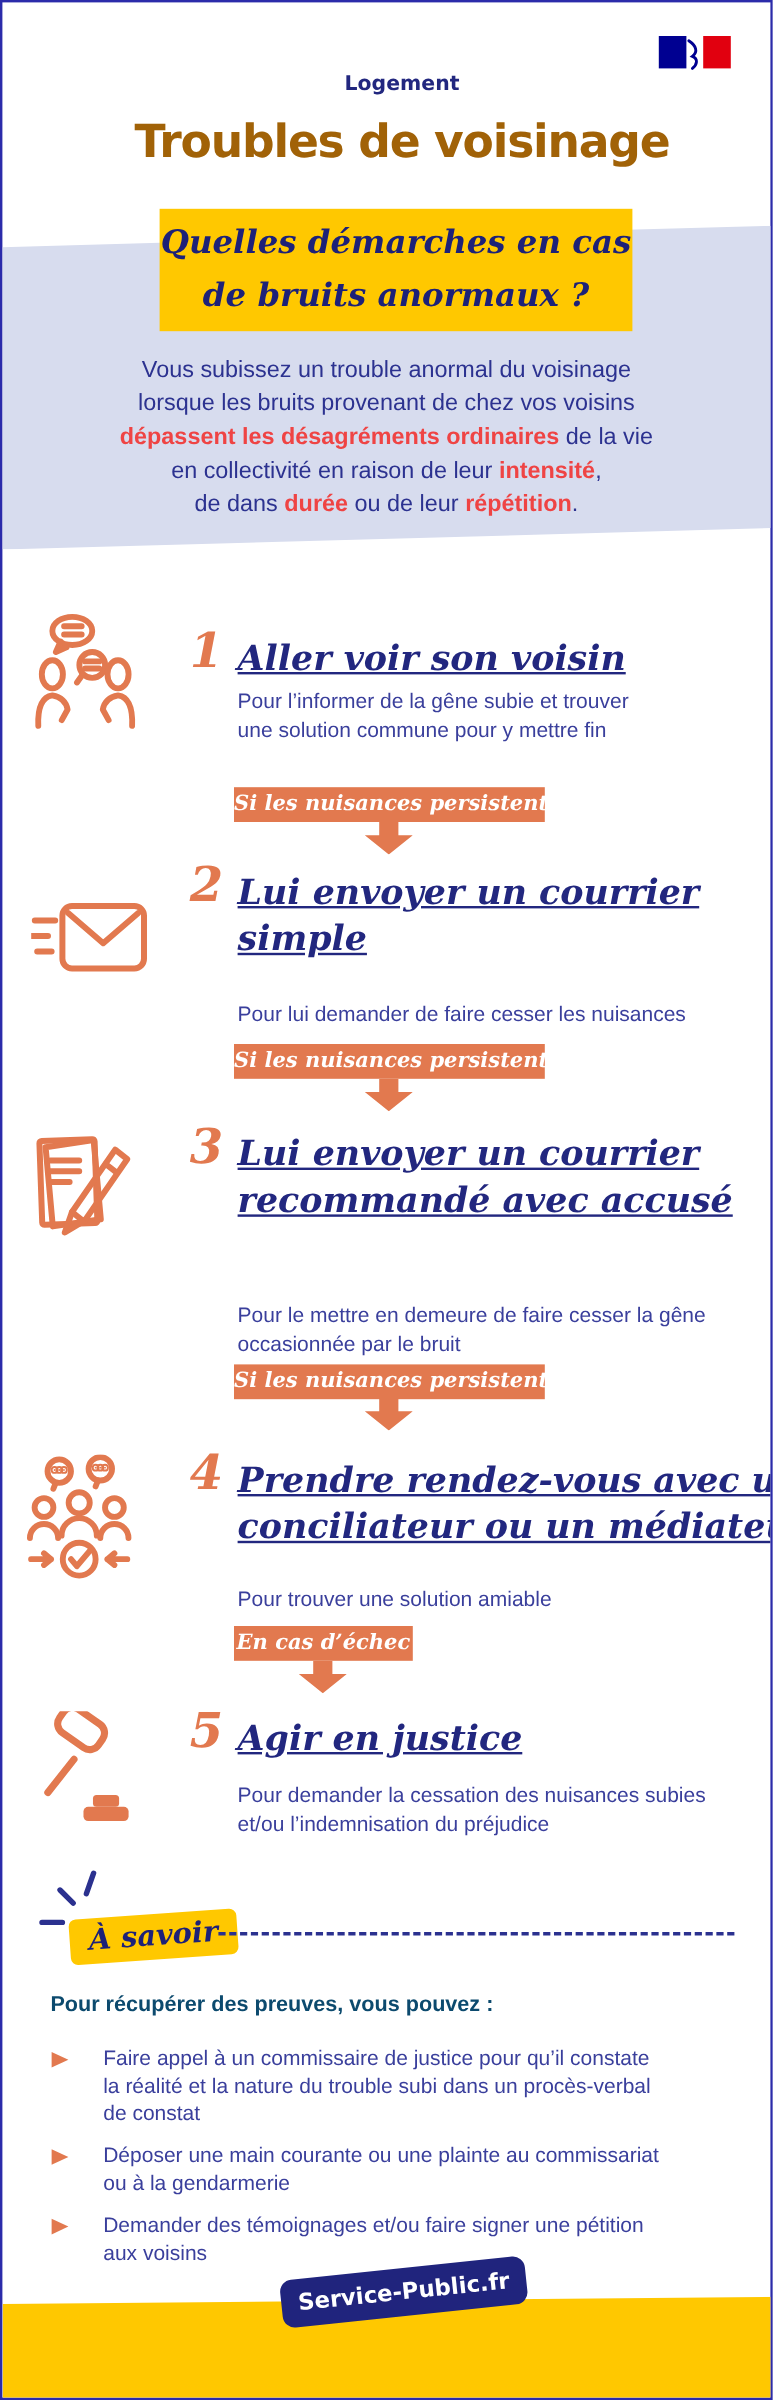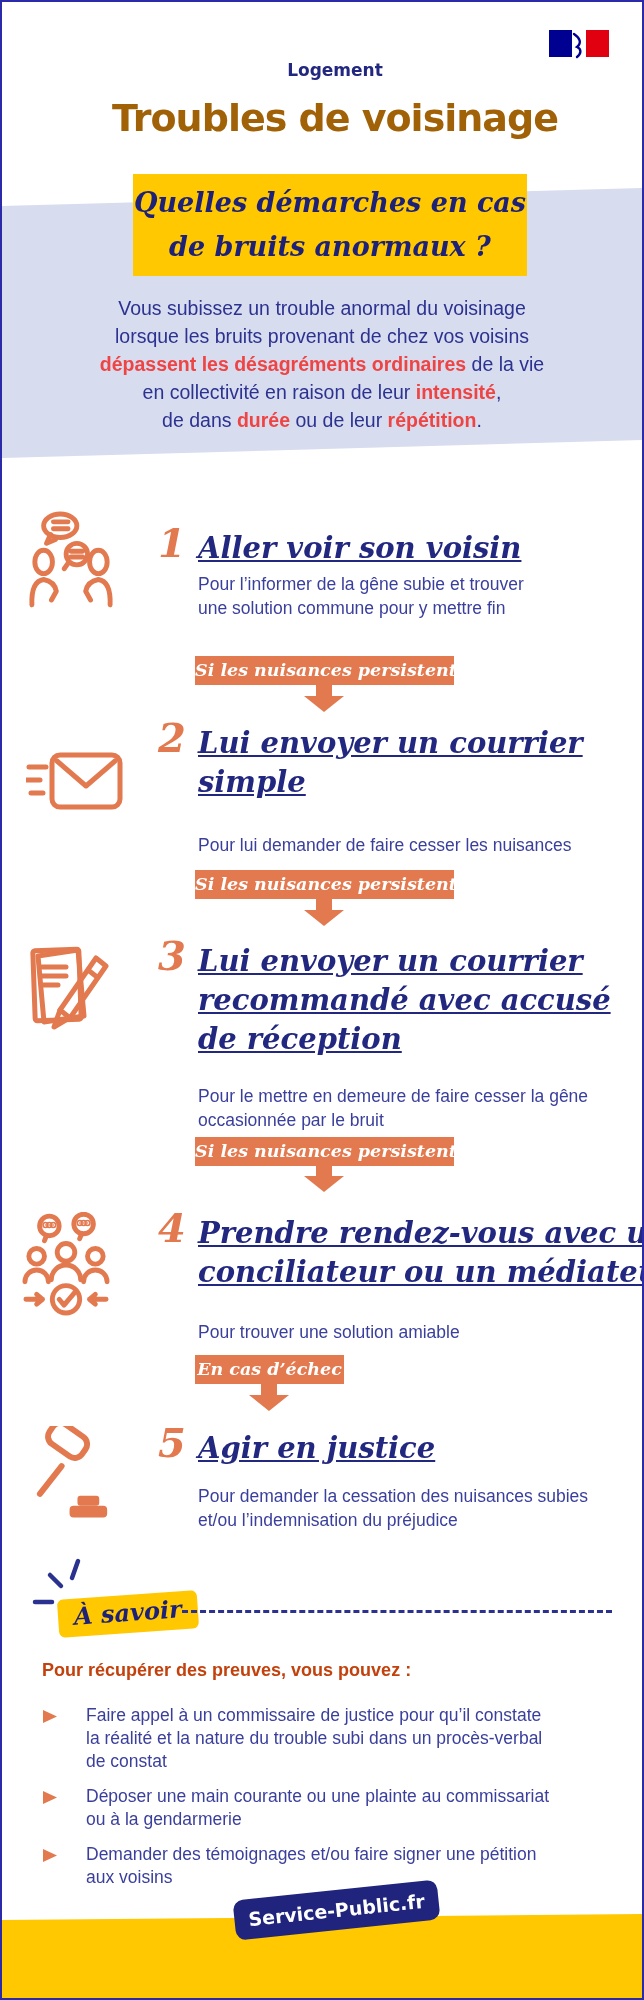--- a/index.html
+++ b/index.html
@@ -33,21 +33,21 @@
   .desc{font-size:17.5px;line-height:24px;color:#3a3f9c;white-space:nowrap;}
 
   .badge{background:#e2794f;color:#ffffff;font-size:17.5px;height:29px;line-height:29px;
     text-align:center;white-space:nowrap;}
   .arrowdn{width:40px;height:27px;}
 
   .sparkle{left:30px;top:1556px;width:60px;height:52px;}
   .know-badge{left:56px;top:1593px;background:#ffc800;color:#1d2178;font-size:24px;
     padding:3px 16px 6px 16px;border-radius:6px;transform:rotate(-4deg);}
   .dash-line{left:180px;top:1608px;width:430px;border-top:3px dashed #2b318f;}
-  .know-heading{left:40px;top:1658px;font-size:18px;font-weight:bold;color:#c2410c;}
+  .know-heading{left:40px;top:1658px;font-size:18px;font-weight:bold;color:#0c4a6e;}
 
   .bullets{left:40px;top:1702px;width:580px;}
   .bullet{display:flex;align-items:flex-start;margin-bottom:12px;}
   .bullet .tri{flex:0 0 16px;margin:5px 28px 0 0;}
   .bullet .btxt{font-size:17.5px;line-height:23px;color:#3a3f9c;white-space:nowrap;}
 
   .footer-band{left:0;top:1908px;width:644px;height:90px;background:#ffc800;
     clip-path:polygon(0 10px,100% 4px,100% 100%,0 100%);}
   .brand{left:232px;top:1888px;background:#20247d;color:#ffffff;font-weight:bold;
     font-size:19px;padding:9px 14px;border-radius:10px;transform:rotate(-6deg);
@@ -140,21 +140,20 @@
       <path d="M18 31 h24 M18 40 h24 M18 49 h16"></path>
       <path d="M36 74 L72 22 L82 30 L46 82 Z"></path>
       <path d="M36 74 l-6 17 15-9"></path>
       <path d="M64 34 l9 7"></path>
     </svg>
   </div>
   <div class="abs num" style="left:152px;top:934px">3</div>
   <div class="abs title serif" style="left:196px;top:940px">
     <div>Lui envoyer un courrier</div>
     <div>recommandé avec accusé</div>
-    <div>de réception</div>
   </div>
   <div class="abs desc" style="left:196px;top:1082px">
     <div>Pour le mettre en demeure de faire cesser la gêne</div>
     <div>occasionnée par le bruit</div>
   </div>
   <div class="abs badge serif" style="left:193px;top:1135px;width:259px">Si les nuisances persistent</div>
   <div class="abs arrowdn" style="left:302px;top:1163px">
     <svg viewBox="0 0 40 27">
         <path d="M12 0 H28 V11 H40 L20 27 L0 11 H12 Z" fill="#e2794f"></path>
       </svg>

